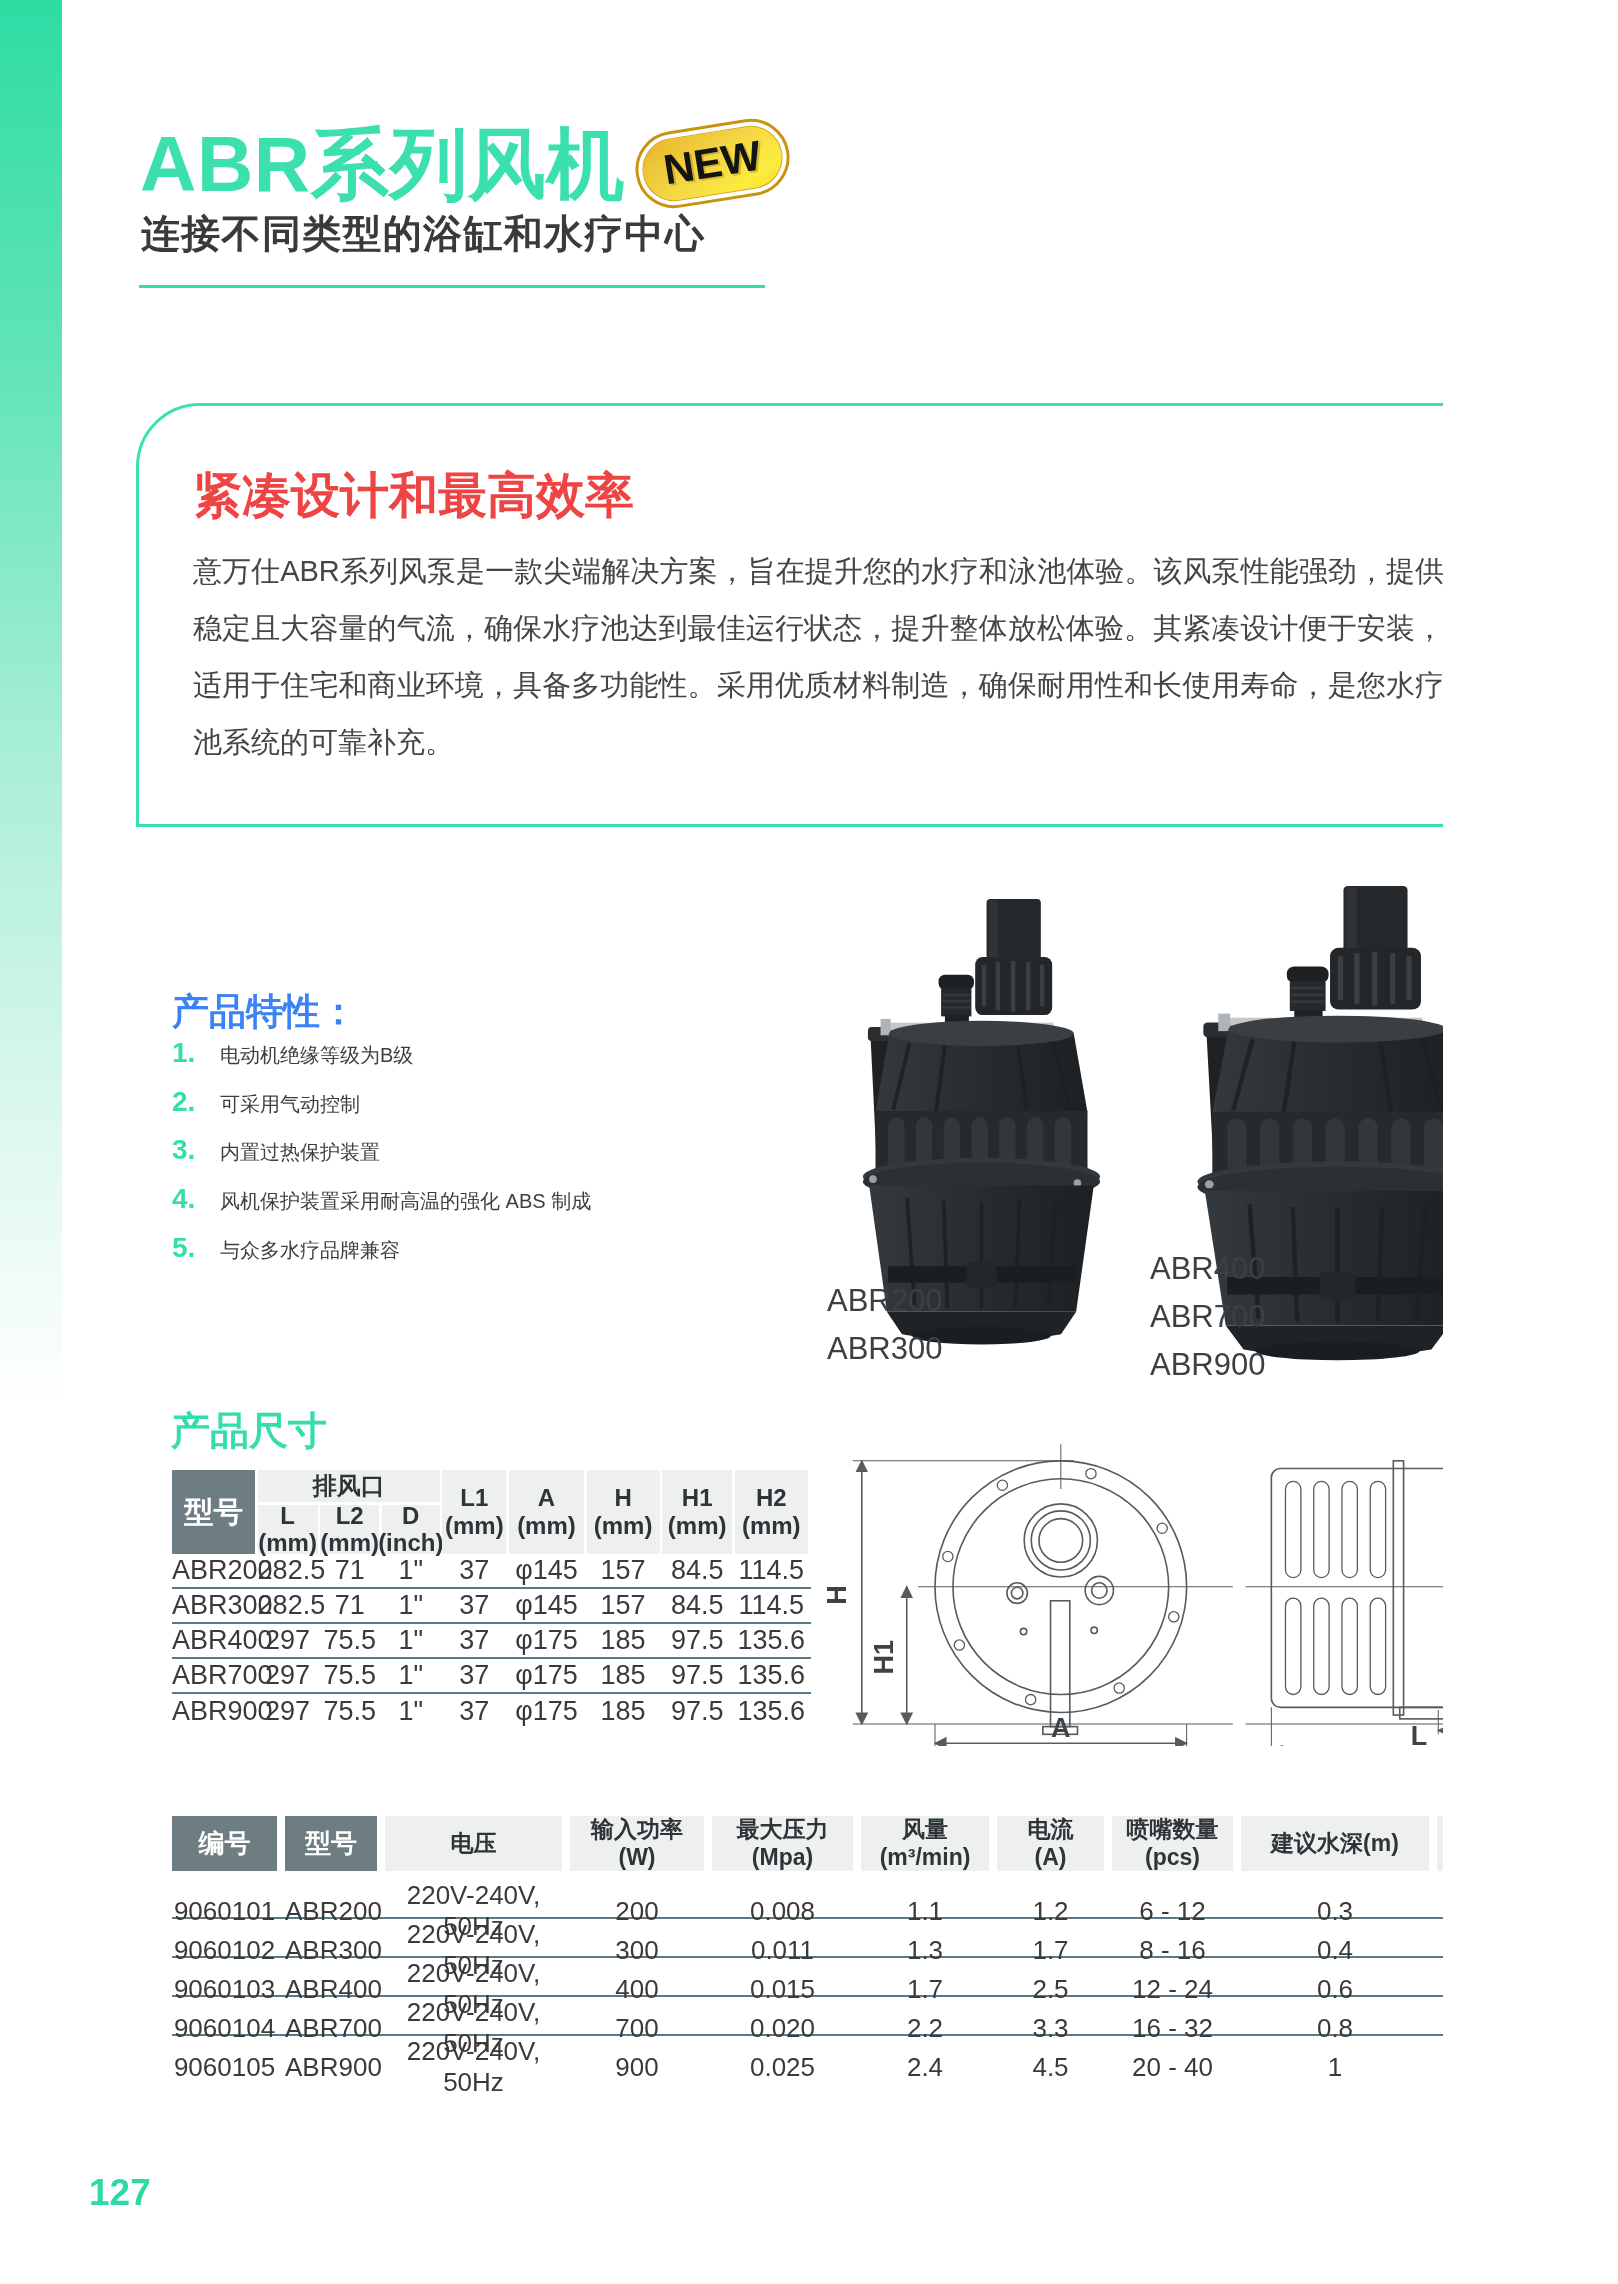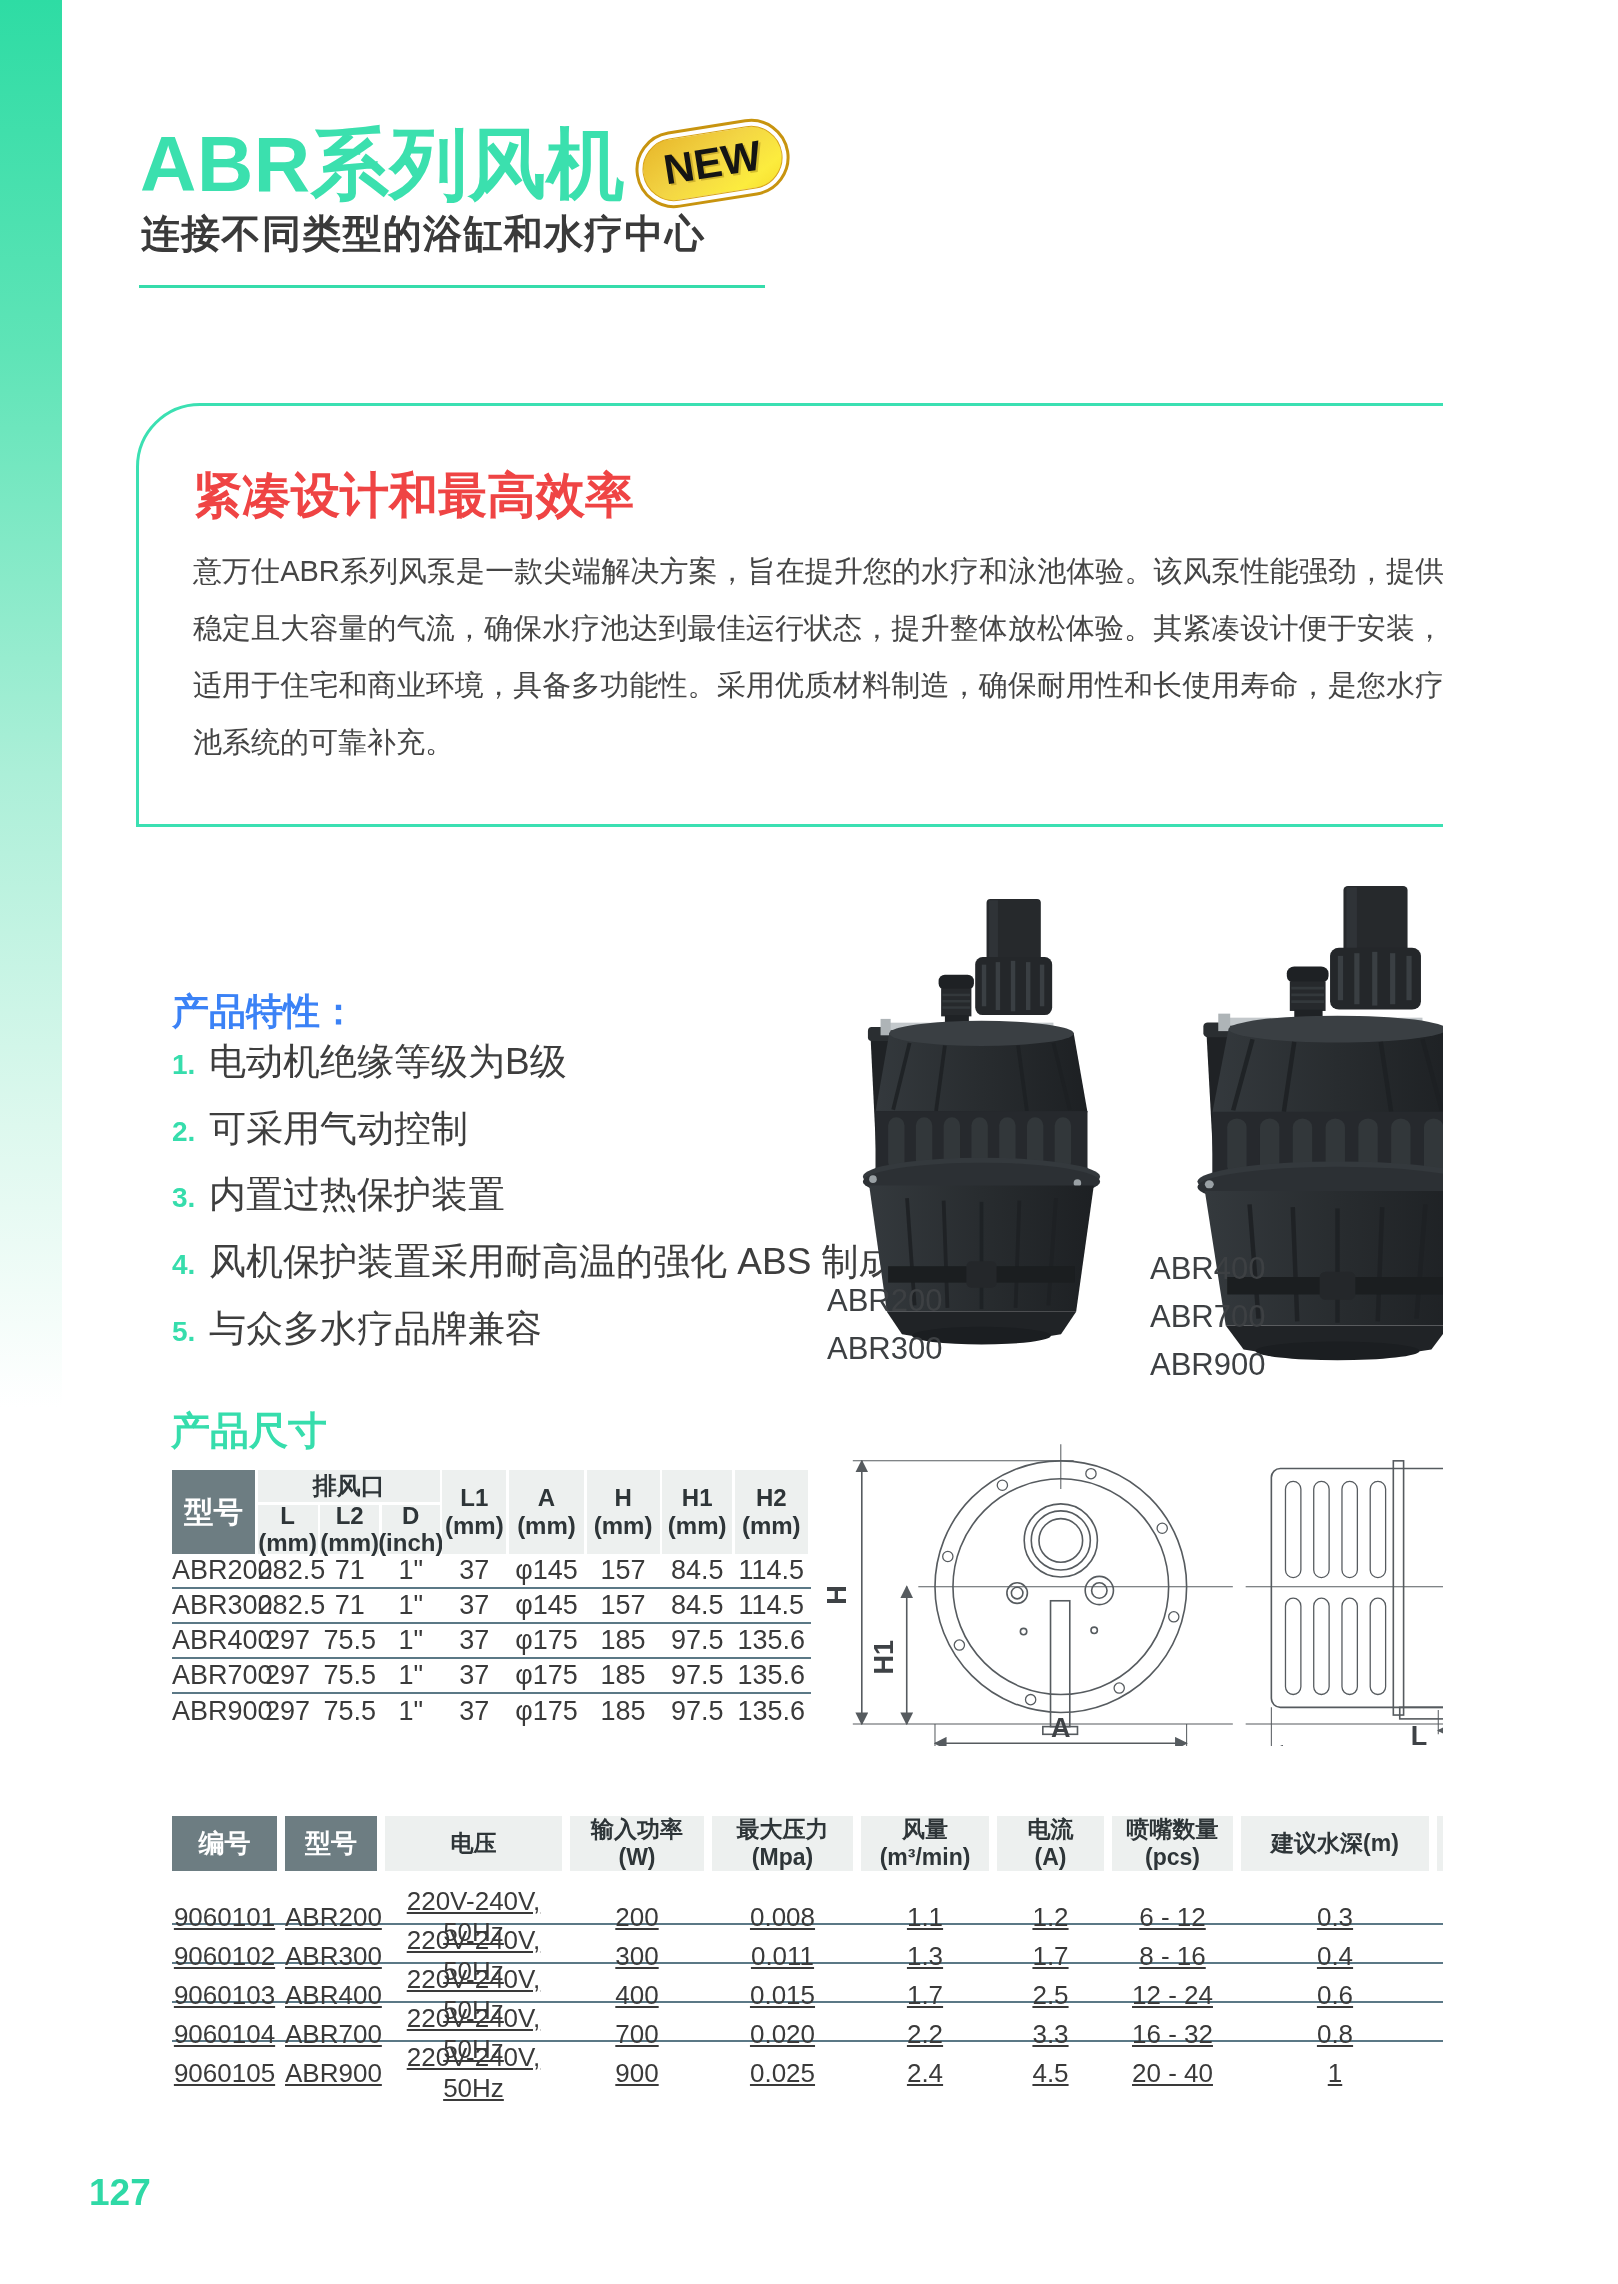--- a/index.html
+++ b/index.html
@@ -34,21 +34,21 @@
   .intro-box{position:absolute;left:136px;top:403px;width:1369px;height:424px;
     border:3.9px solid #3BE0B2;border-radius:64px 0 0 0;background:#fff;}
   .intro-heading{position:absolute;left:54px;top:57px;font-size:49px;font-weight:800;color:#ef4444;white-space:nowrap;}
   .intro-body{position:absolute;left:54px;top:137px;width:1251px;font-size:29px;line-height:57px;
     text-align:justify;color:#454545;margin:0;}
 
   .features-heading{position:absolute;left:172px;top:987px;font-size:37px;font-weight:800;color:#3b82f6;white-space:nowrap;}
   .feature-list{position:absolute;left:172px;top:1037px;}
   .feature-item{display:flex;align-items:baseline;margin-bottom:16.7px;}
   .feature-num{width:37px;font-size:28px;font-weight:800;color:#36DDAC;flex:0 0 37px;}
-  .feature-text{font-size:37px;color:#3E3E3E;white-space:nowrap;}
+  .feature-text{font-size:20px;color:#3E3E3E;white-space:nowrap;margin-left:11px;}
 
   .blower-left{position:absolute;left:849px;top:898px;}
   .blower-right{position:absolute;left:1181px;top:886px;}
   .model-labels{position:absolute;font-size:31px;color:#3D4043;line-height:48px;}
   .model-labels.left{left:827px;top:1277px;}
   .model-labels.right{left:1150px;top:1245px;}
 
   .dims-heading{position:absolute;left:171px;top:1404px;font-size:39px;font-weight:800;color:#36DDAC;white-space:nowrap;}
 
   .dim-table{position:absolute;left:172px;top:1470px;width:639px;}
@@ -69,21 +69,21 @@
 
   .tech-drawing{position:absolute;left:822px;top:1444px;}
   svg text{font-family:"Liberation Sans","DejaVu Sans",sans-serif;}
 
   .spec-table{position:absolute;left:172px;top:1816px;width:1313px;}
   .spec-grid{display:grid;grid-template-columns:105px 92px 177px 134px 141px 128px 107px 121px 188px 95px;column-gap:8px;}
   .spec-head{height:55px;}
   .spec-head .sh{display:flex;align-items:center;justify-content:center;text-align:center;
     white-space:pre-line;font-weight:700;font-size:23px;line-height:1.2;background:var(--th-light);color:#2E3538;}
   .spec-head .sh:nth-of-type(-n+2){background:var(--th-dark);color:#fff;font-size:26px;}
-  .spec-rows{padding-top:15px;text-decoration:underline;}
+  .spec-rows{padding-top:9px;}
   .spec-row{height:39px;align-items:center;border-bottom:2.6px solid var(--sep);}
   .spec-row:last-child{border-bottom:none;}
   .spec-row div{font-size:26px;color:#3A3A3A;text-align:center;}
 
   .page-number{position:absolute;left:89px;top:2172px;font-size:37px;font-weight:700;color:#2FD9A6;}
 </style>
 </head>
 <body>
 
 <div class="page">

